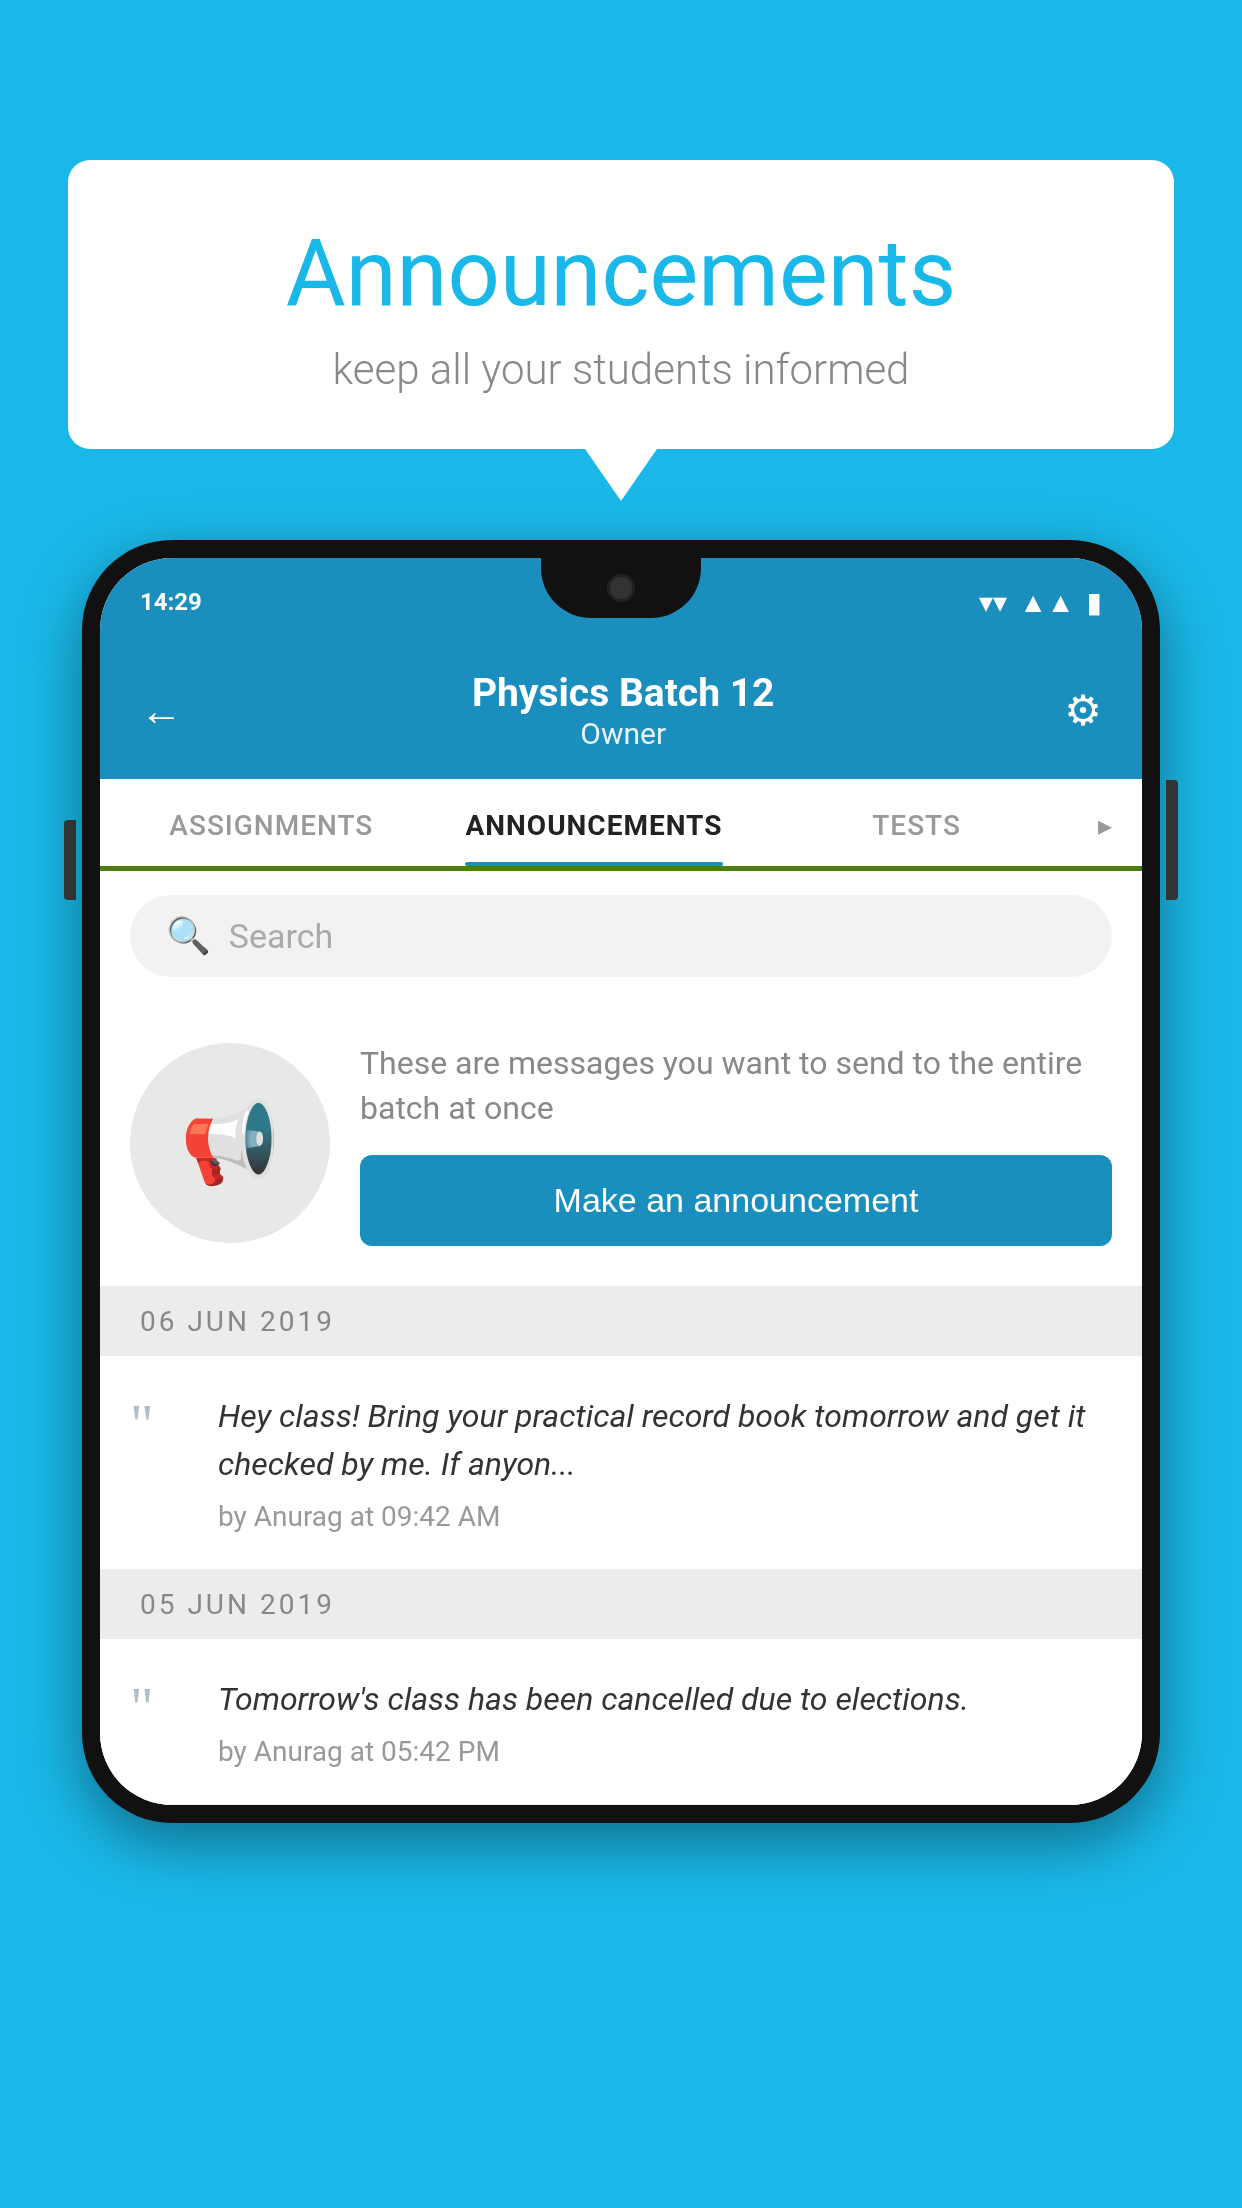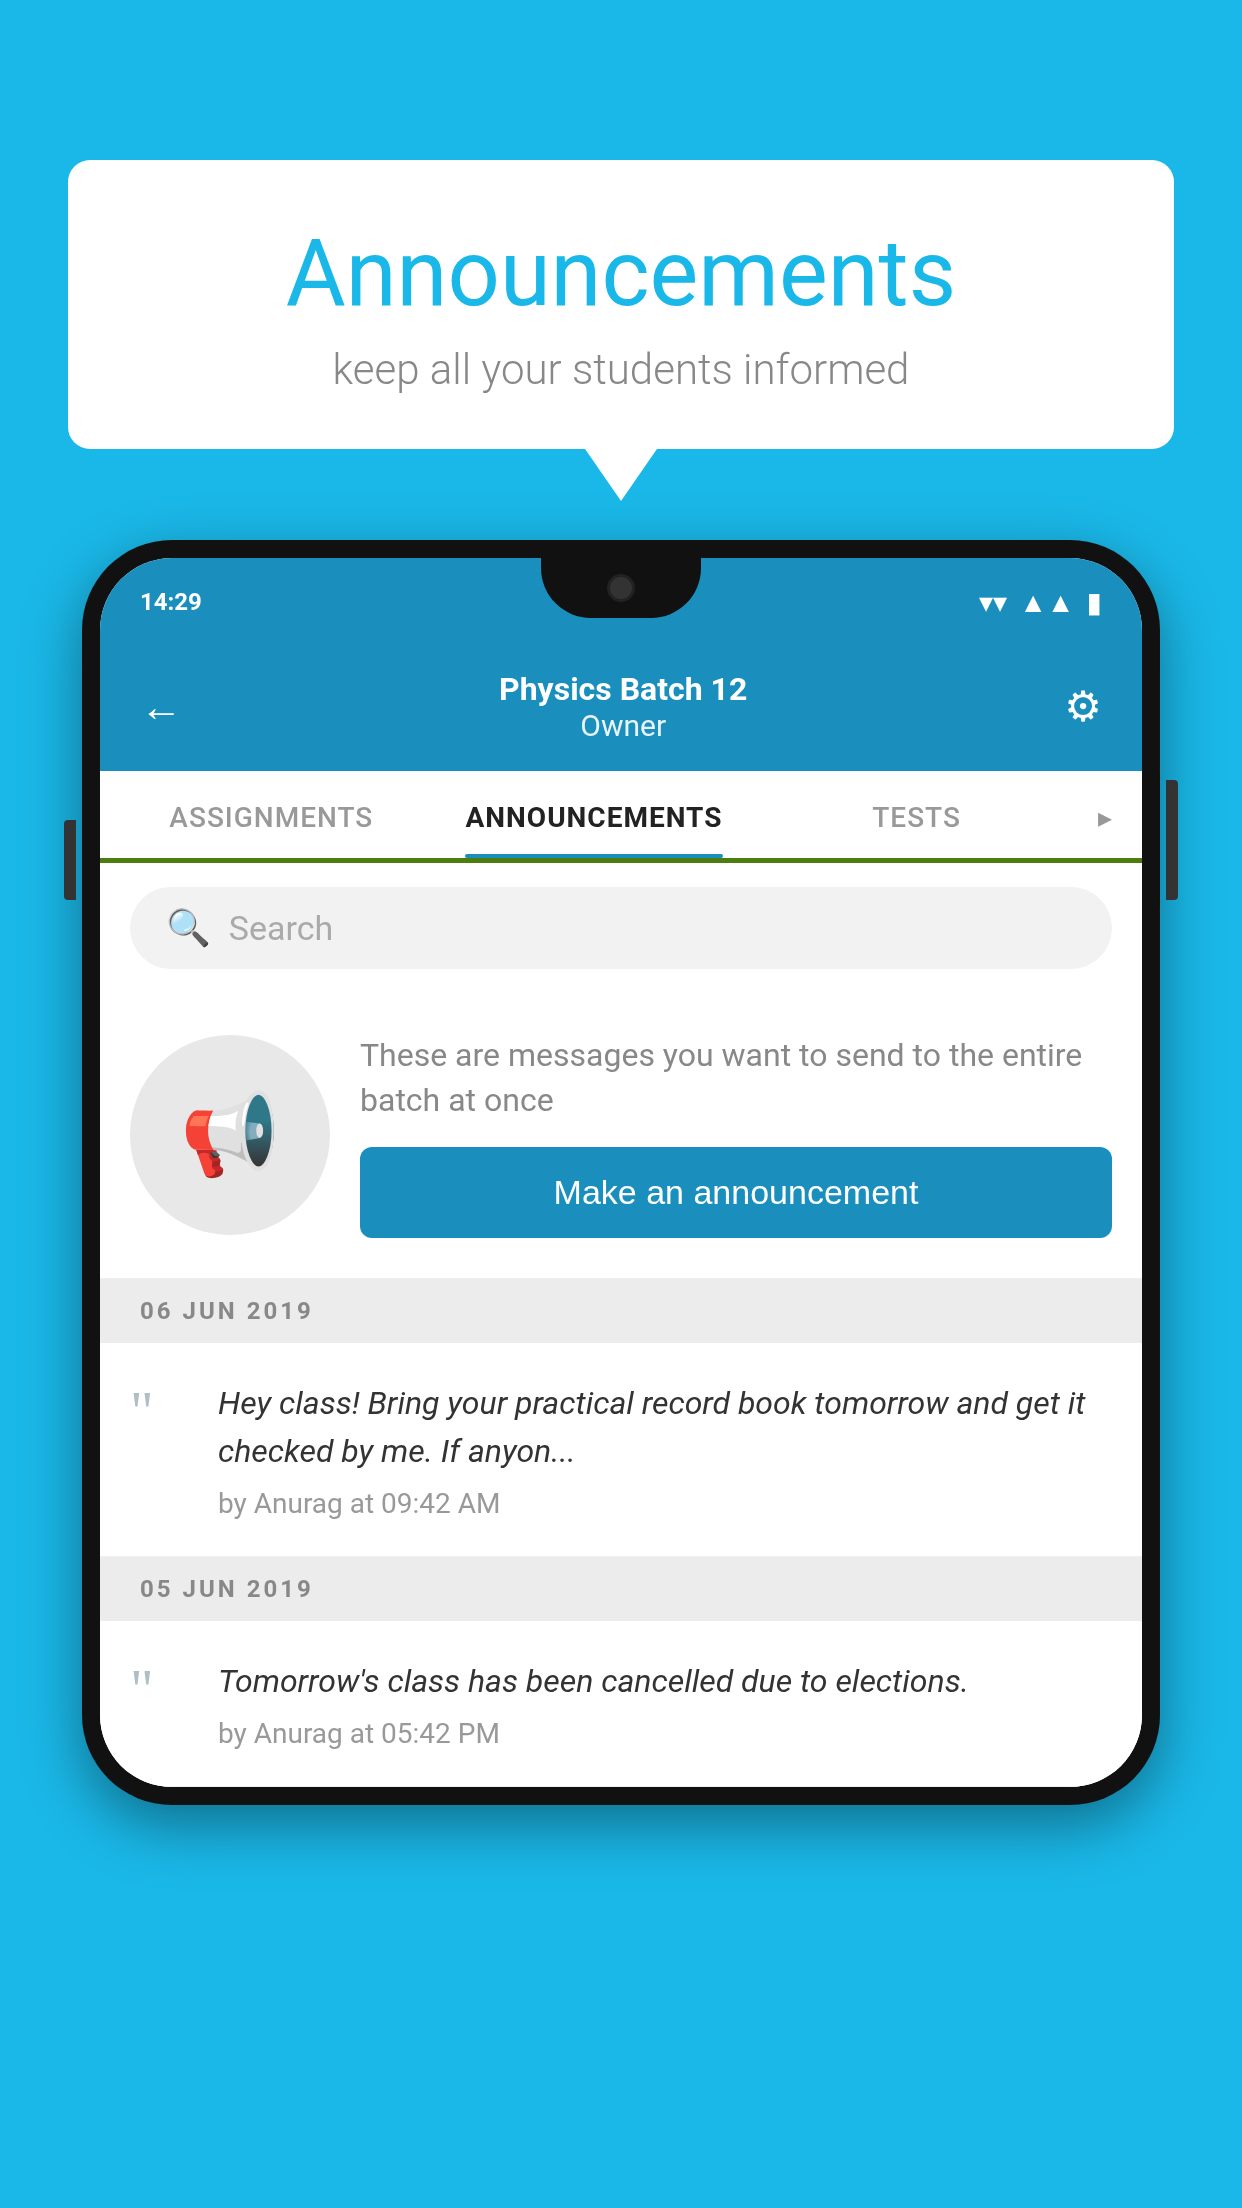--- a/index.html
+++ b/index.html
@@ -130,21 +130,21 @@
       color: white;
       font-size: 42px;
       cursor: pointer;
     }
     .header-center {
       text-align: center;
       flex: 1;
     }
     .header-title {
       color: white;
-      font-size: 32px;
+      font-size: 39px;
       font-weight: 700;
     }
     .header-subtitle {
       color: rgba(255,255,255,0.9);
       font-size: 30px;
       font-weight: 400;
     }
     .header-gear {
       color: white;
       font-size: 42px;
@@ -257,22 +257,22 @@
       cursor: pointer;
     }
 
     
     .date-separator {
       background: #ececec;
       padding: 18px 40px;
     }
     .date-separator-text {
       color: #888;
-      font-size: 24px;
-      font-weight: 700;
+      font-size: 28px;
+      font-weight: 400;
       letter-spacing: 3px;
     }
 
     
     .announcement-item {
       background: white;
       display: flex;
       align-items: flex-start;
       padding: 36px 30px;
       gap: 28px;

